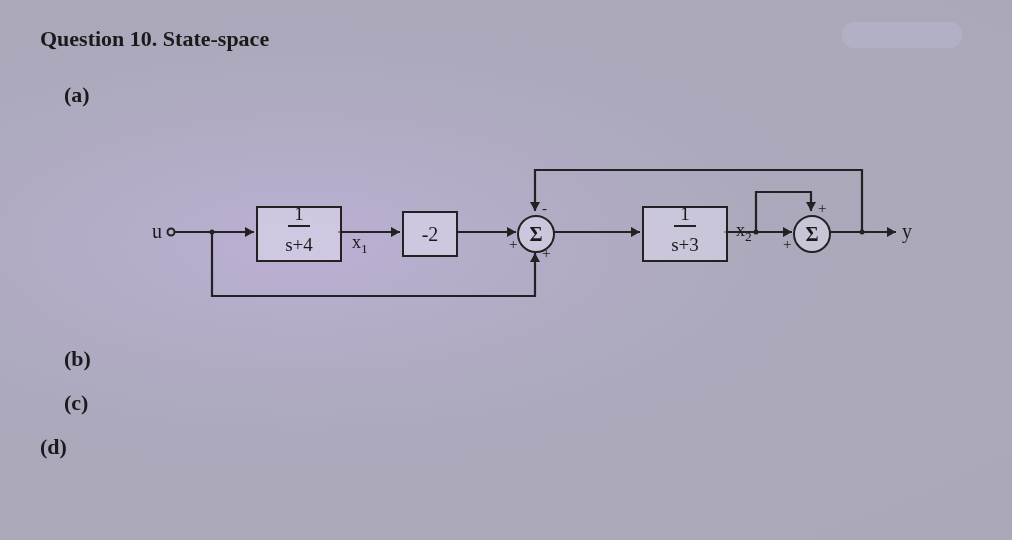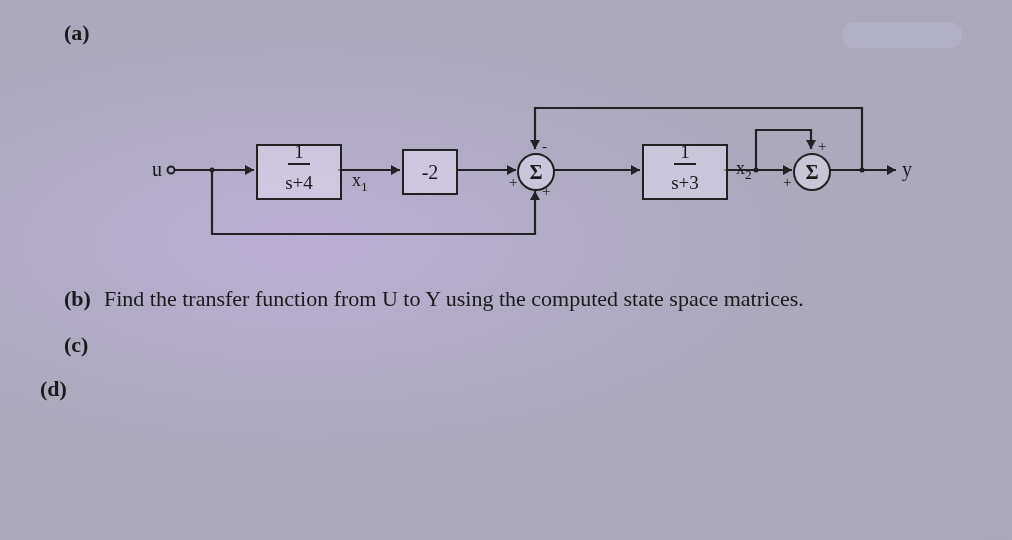--- a/index.html
+++ b/index.html
@@ -142,20 +142,21 @@
       margin-left: 0;
     }
   </style>
 </head>
 <body>
 
 <div class="redaction"></div>
 
 <div class="content">
 
+  <div class="title">Question 10. State-space</div>
 
   <div class="part">
     <span class="part-label">(a)</span>
   </div>
 
   <div class="diagram">
 
     <svg class="wire">
 
       <circle cx="75" cy="84" r="3.5" fill="none" stroke="#222" stroke-width="2"></circle>
@@ -228,21 +229,20 @@
 
     <div class="node summer" style="left:697px; top:67px;">Σ</div>
     <span class="sign" style="left:722px; top:52px;">+</span>
     <span class="sign" style="left:687px; top:88px;">+</span>
 
   </div>
 
   <div class="parts-lower">
     <div class="part">
       <span class="part-label">(b)</span>
-      <span class="part-text">Find the transfer function from U to Y using the computed state space matrices.</span>
     </div>
     <div class="part">
       <span class="part-label">(c)</span>
     </div>
     <div class="part d">
       <span class="part-label">(d)</span>
     </div>
   </div>
 
 </div>

